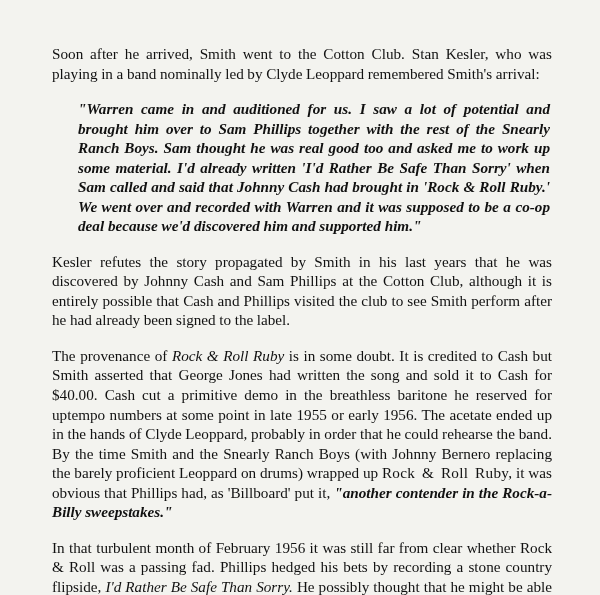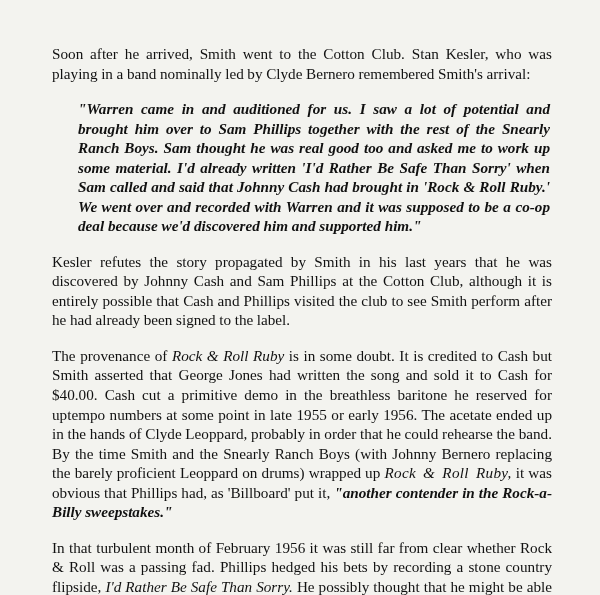--- a/index.html
+++ b/index.html
@@ -41,32 +41,32 @@
     font-weight: bold;
     margin: 0 0 16px 0;
     font-size: 15.2px;
     line-height: 1.285;
     text-align: justify;
     padding-left: 26px;
     padding-right: 2px;
   }
   .it { font-style: italic; margin-top: 8px; }
   .bi { font-style: italic; font-weight: bold; }
-  .spaced-title { font-style: italic; letter-spacing: 0.3px; }
+  .spaced-title { letter-spacing: 0.3px; }
   .wide-gap { word-spacing: 2.5px; }
   .inline-run { display: inline; }
 </style>
 </head>
 <body>
 
 <div class="page">
   <div class="text-column">
 
     <p class="para">
-      <span class="inline-run">Soon after he arrived, Smith went to the Cotton Club. Stan Kesler, who was playing in a band nominally led by Clyde Bernero remembered Smith's arrival: </span>
+      <span class="inline-run">Soon after he arrived, Smith went to the Cotton Club. Stan Kesler, who was playing in a band nominally led by Clyde Leoppard remembered Smith's arrival: </span>
     </p>
 
     <p class="quote-block">
       <span class="inline-run">"Warren came in and auditioned for us. I saw a lot of potential and brought him over to Sam Phillips together with the rest of the Snearly Ranch Boys. Sam thought he was real good too and asked me to work up some material. I'd already written 'I'd Rather Be Safe Than Sorry' when Sam called and said that Johnny Cash had brought in 'Rock &amp; Roll Ruby.' We went over and recorded with Warren and it was supposed to be a co-op deal because we'd discovered him and supported him."</span>
     </p>
 
     <p class="para">
       <span class="inline-run">Kesler refutes the story propagated by Smith in his last years that he was discovered by Johnny Cash and Sam Phillips at the Cotton Club, although it is entirely possible that Cash and Phillips visited the club to see Smith perform after he had already been signed to the label.</span>
     </p>
 

